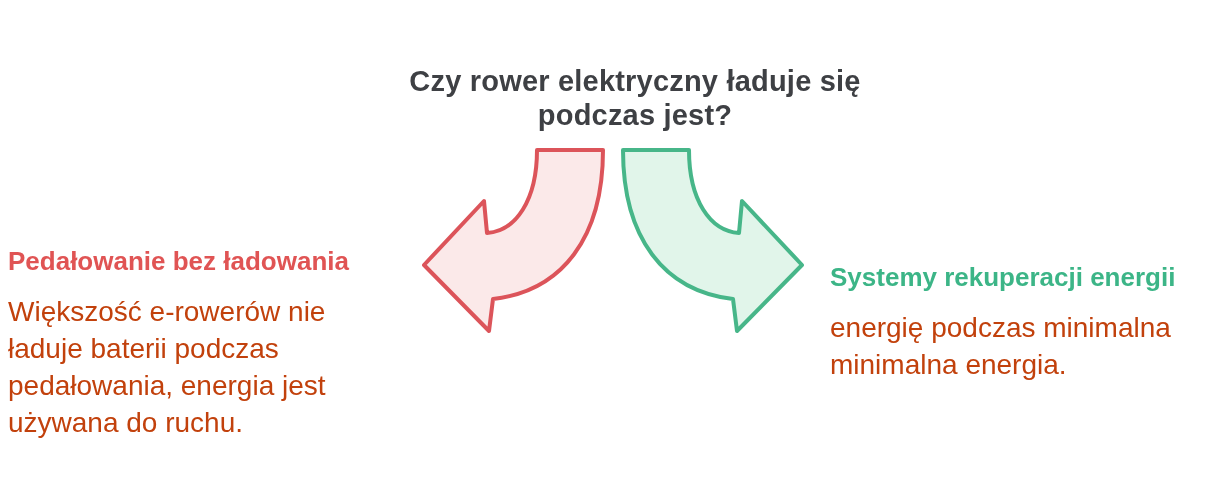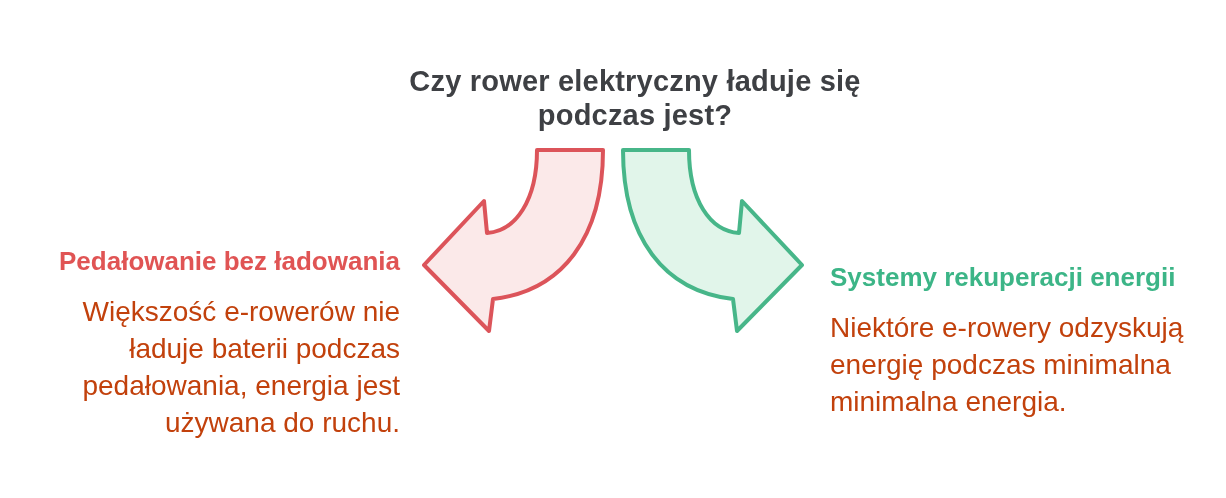--- a/index.html
+++ b/index.html
@@ -41,23 +41,23 @@
     fill: #e1f5ea;
     stroke: #47b689;
     stroke-width: 4;
     stroke-linejoin: round;
   }
   .side {
     position: absolute;
     top: 246px;
   }
   .side-left {
-    left: 0;
+    left: 8px;
     width: 400px;
-    text-align: right;
+    text-align: left;
   }
   .side-right {
     left: 830px;
     width: 396px;
     text-align: left;
   }
   .side-heading {
     font-weight: 700;
     font-size: 26px;
     line-height: 30px;
@@ -94,19 +94,18 @@
       <div class="body-line">Większość e-rowerów nie</div>
       <div class="body-line">ładuje baterii podczas</div>
       <div class="body-line">pedałowania, energia jest</div>
       <div class="body-line">używana do ruchu.</div>
     </div>
   </div>
 
   <div class="side side-right">
     <div class="side-heading">Systemy rekuperacji energii</div>
     <div class="side-body">
-      <div class="body-line">Niektóre e-rowery odzyskują</div>
       <div class="body-line">energię podczas minimalna</div>
       <div class="body-line">minimalna energia.</div>
     </div>
   </div>
 
 </div>
 
 </body></html>

